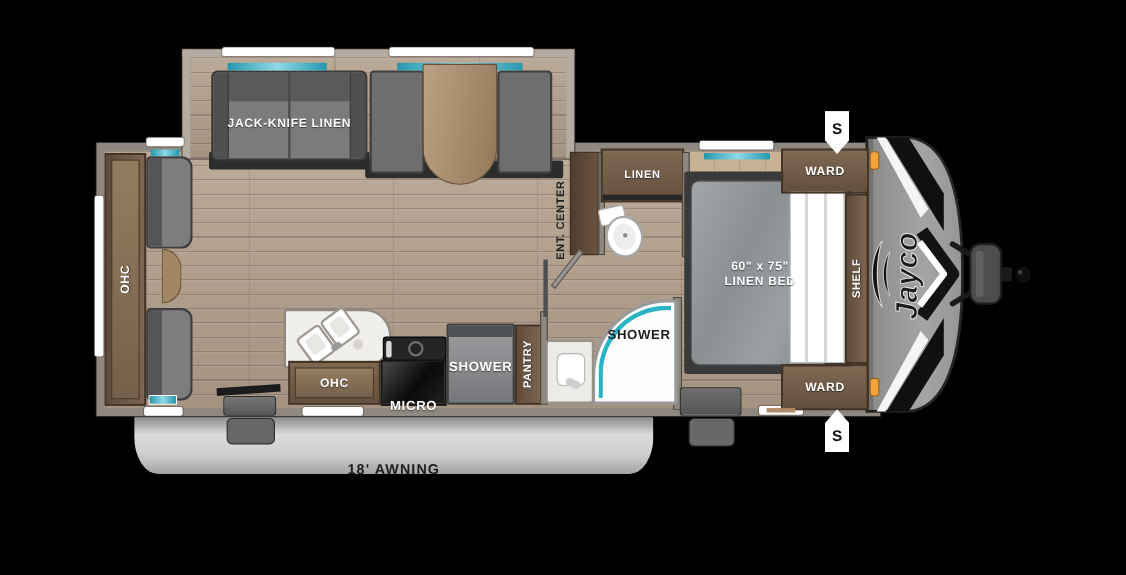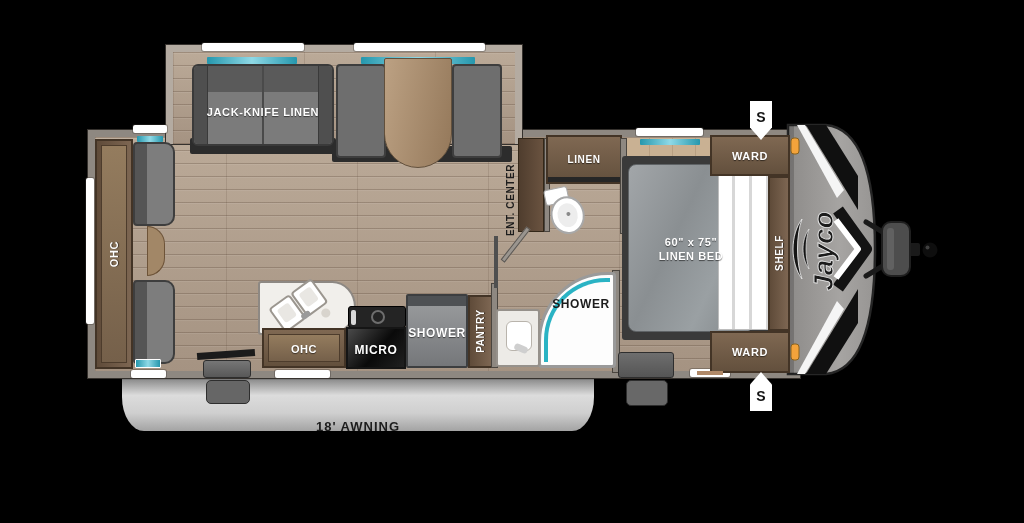--- a/index.html
+++ b/index.html
@@ -132,21 +132,21 @@
   <div class="abs cab" style="left:262px;top:328px;width:84px;height:40px;z-index:4;">
     <div class="cab-inner"></div>
   </div>
   <div class="hlabel" style="left:304px;top:349px;font-size:11px;">OHC</div>
   <div class="abs" style="left:348px;top:306px;width:58px;height:22px;z-index:4;background:#242424;border:1px solid #000;border-radius:3px;">
     <div class="abs" style="left:22px;top:3px;width:14px;height:14px;border:2px solid #6e6e6e;border-radius:50%;"></div>
     <div class="abs" style="left:2px;top:3px;width:5px;height:15px;background:#d9d9d9;border-radius:2px;"></div>
   </div>
   <div class="abs" style="left:346px;top:327px;width:60px;height:42px;z-index:4;border:2px solid #151515;
               background:linear-gradient(130deg,#4a4a4a 0%,#0a0a0a 55%,#202020 100%);"></div>
-  <div class="hlabel" style="left:376px;top:350px;font-size:12px;">MICRO</div>
+  <div class="hlabel" style="left:376px;top:369px;font-size:12px;">MICRO</div>
   <div class="abs" style="left:406px;top:294px;width:62px;height:74px;z-index:4;border:2px solid #3c3e40;border-radius:2px;
               background:linear-gradient(180deg,#4e5154 0 10px,#96989a 10px,#75777a 100%);"></div>
   <div class="hlabel" style="left:437px;top:333px;font-size:12px;">SHOWER</div>
   <div class="abs cabV" style="left:468px;top:295px;width:25px;height:73px;z-index:4;"></div>
   <div class="vlabel" style="left:480px;top:331px;font-size:10px;">PANTRY</div>
   <div class="abs wall" style="left:491px;top:283px;width:7px;height:85px;z-index:4;"></div>
 
   <div class="abs" style="left:518px;top:138px;width:26px;height:94px;z-index:4;background:linear-gradient(90deg,#4f3d2e,#6a5340);border:1px solid #332718;"></div>
   <div class="abs wall" style="left:544px;top:138px;width:6px;height:94px;z-index:4;"></div>
   <div class="vlabel dark" style="left:510px;top:200px;font-size:10px;">ENT. CENTER</div>

